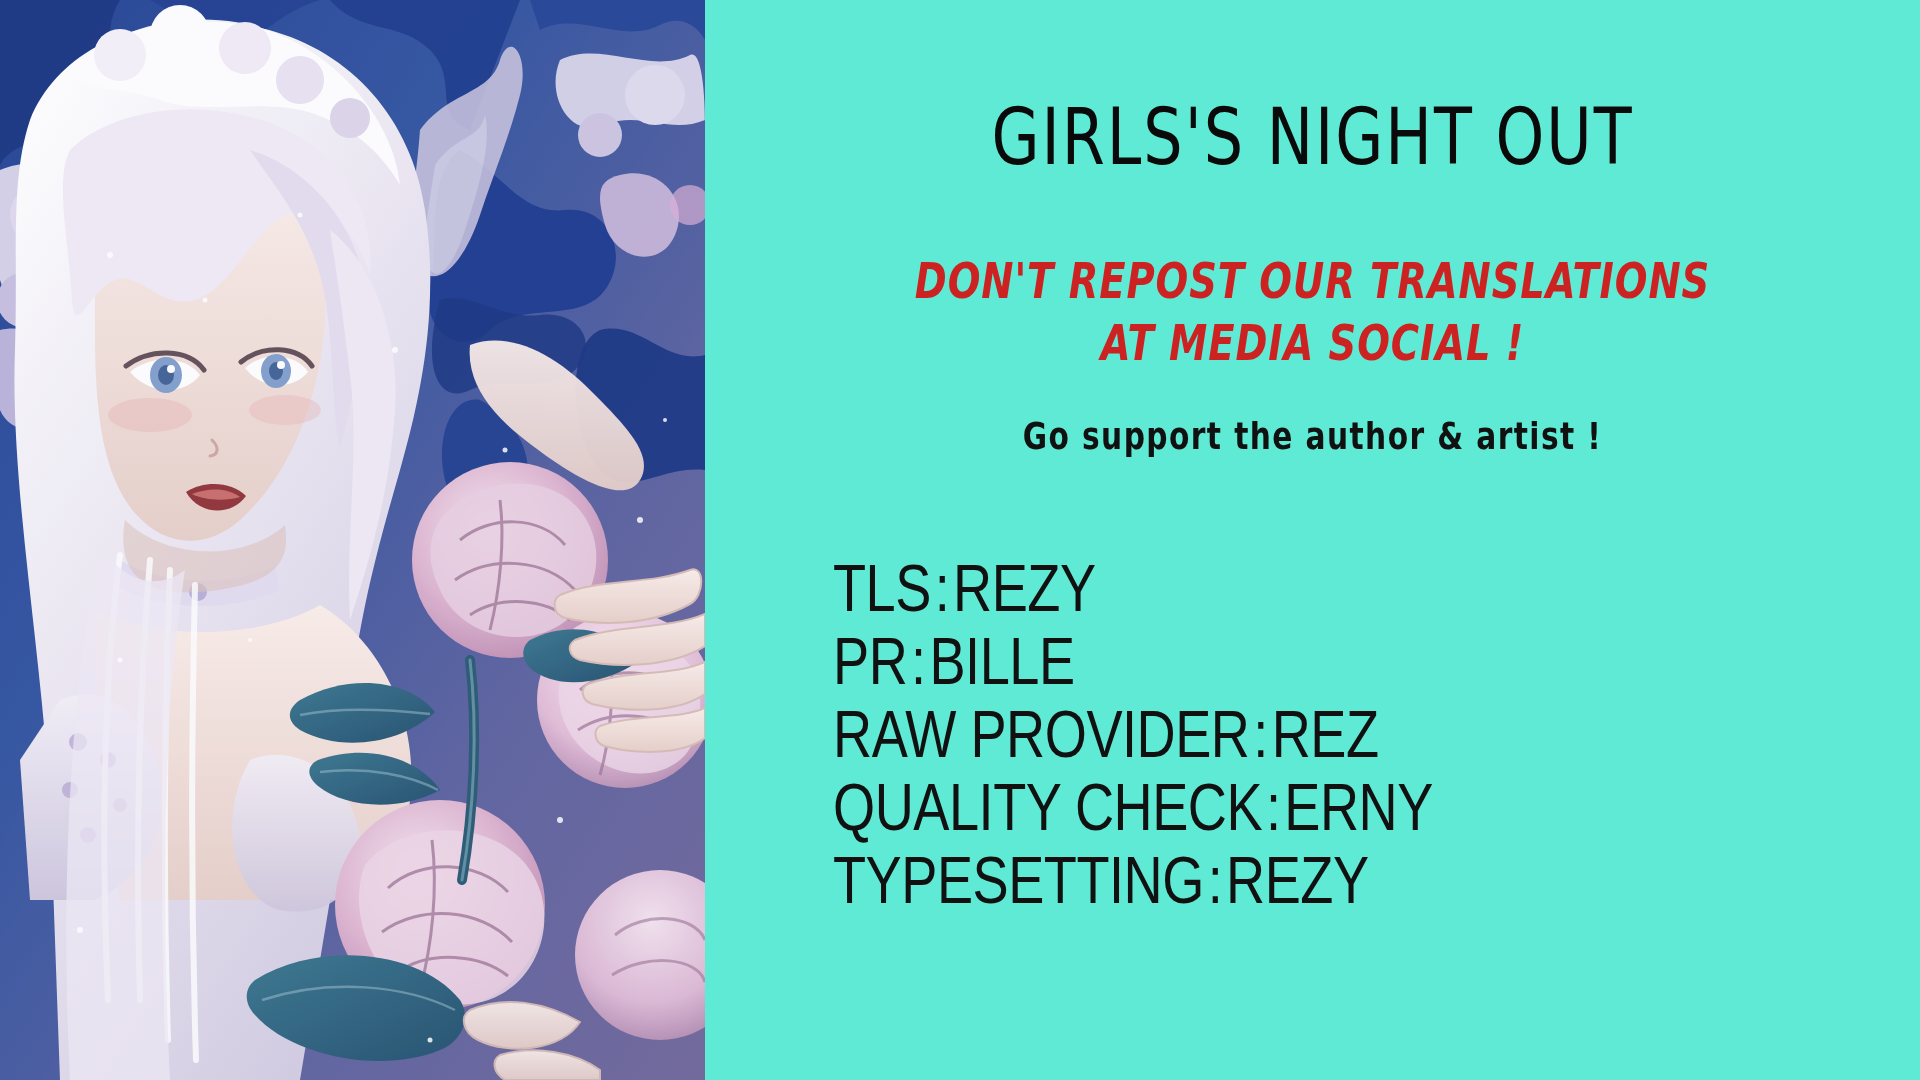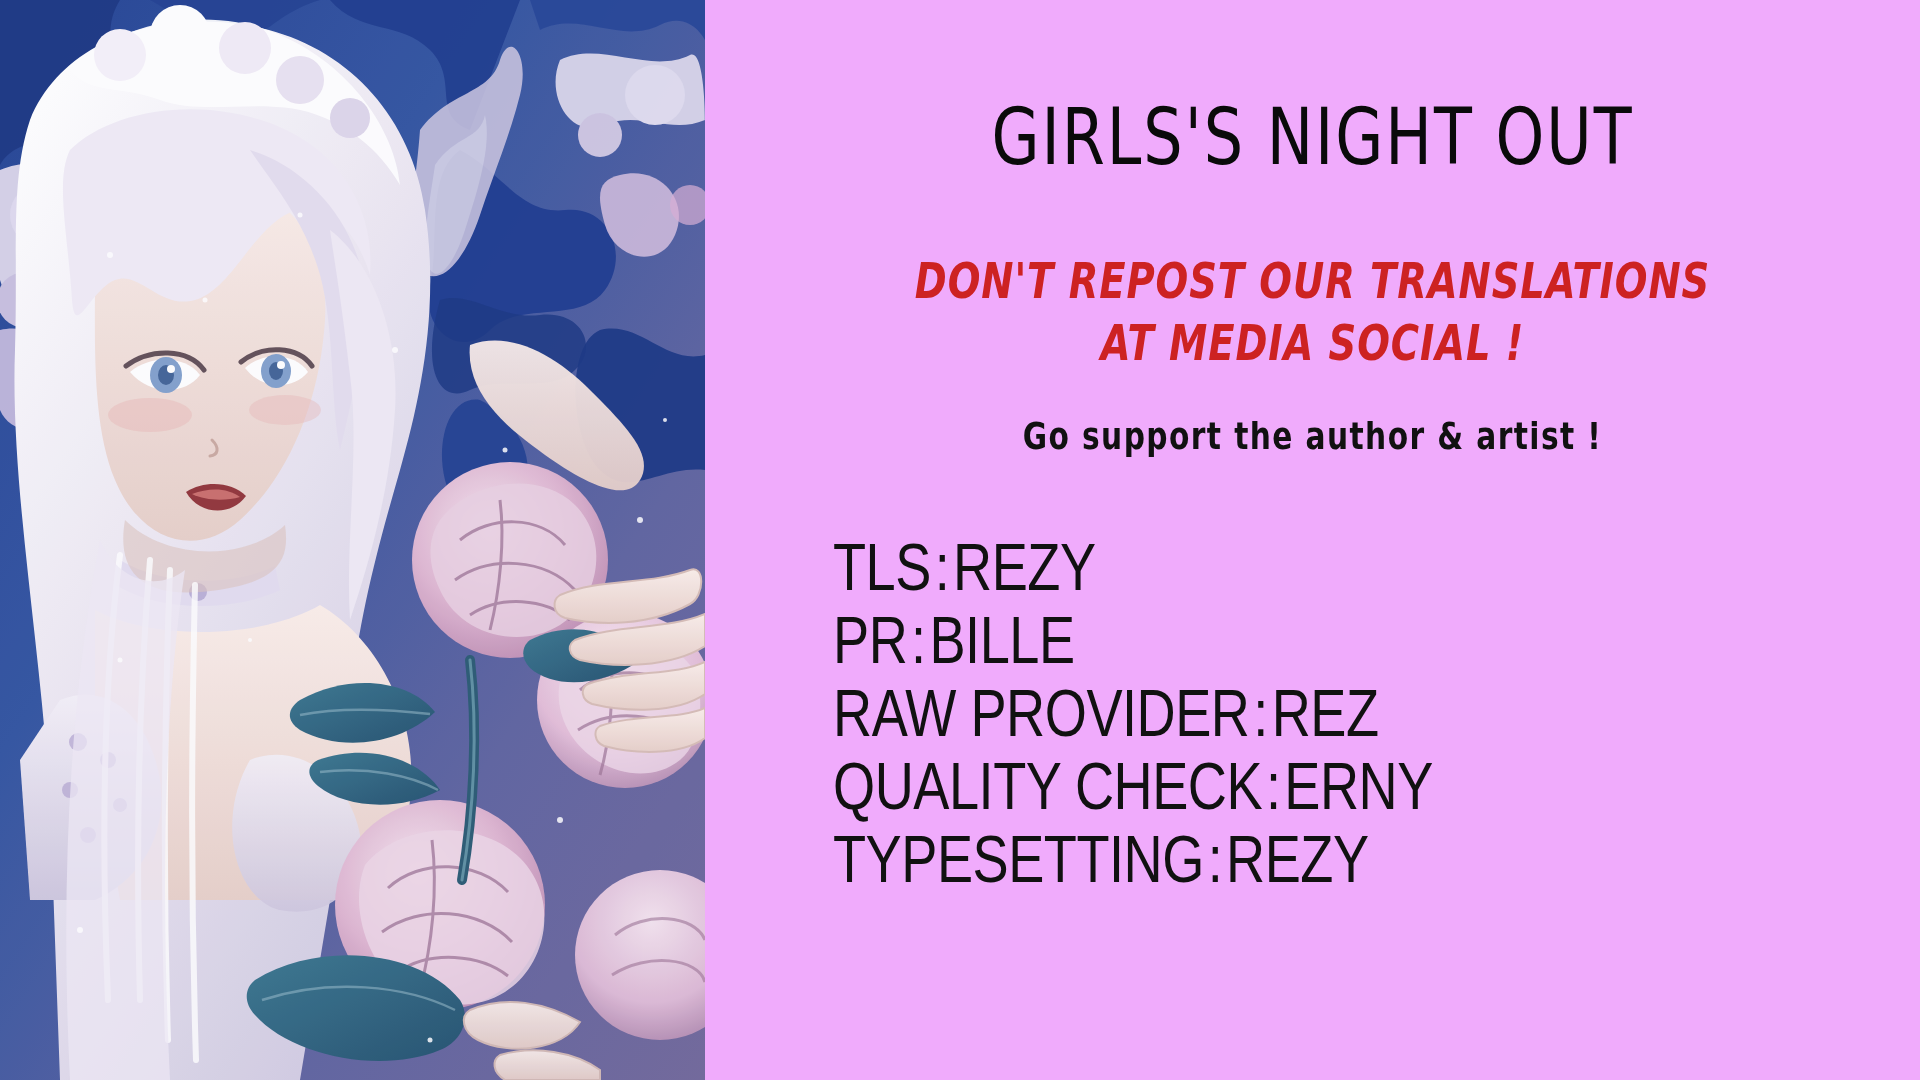--- a/index.html
+++ b/index.html
@@ -36,21 +36,21 @@
     width: 705px;
     height: 1080px;
   }
 
   
   #text-panel {
     position: relative;
     width: 1215px;
     height: 1080px;
     flex: 0 0 1215px;
-    background: #f0abfc;
+    background: #5eead4;
   }
 
   
   #title {
     position: absolute;
     left: 0;
     top: 92px;
     width: 1215px;
     text-align: center;
     font-family: "DejaVu Sans", sans-serif;
@@ -99,21 +99,21 @@
     letter-spacing: 1.4px;
     white-space: nowrap;
     transform: scaleY(1.12);
     transform-origin: center top;
   }
 
   
   #credits {
     position: absolute;
     left: 128px;
-    top: 533px;
+    top: 554px;
     width: 1000px;
     text-align: left;
   }
   #credits .credit-row {
     display: block;
     font-family: "Liberation Sans Narrow", "Liberation Sans", sans-serif;
     font-size: 57px;
     font-weight: 500;
     color: #111111;
     line-height: 1.0;

